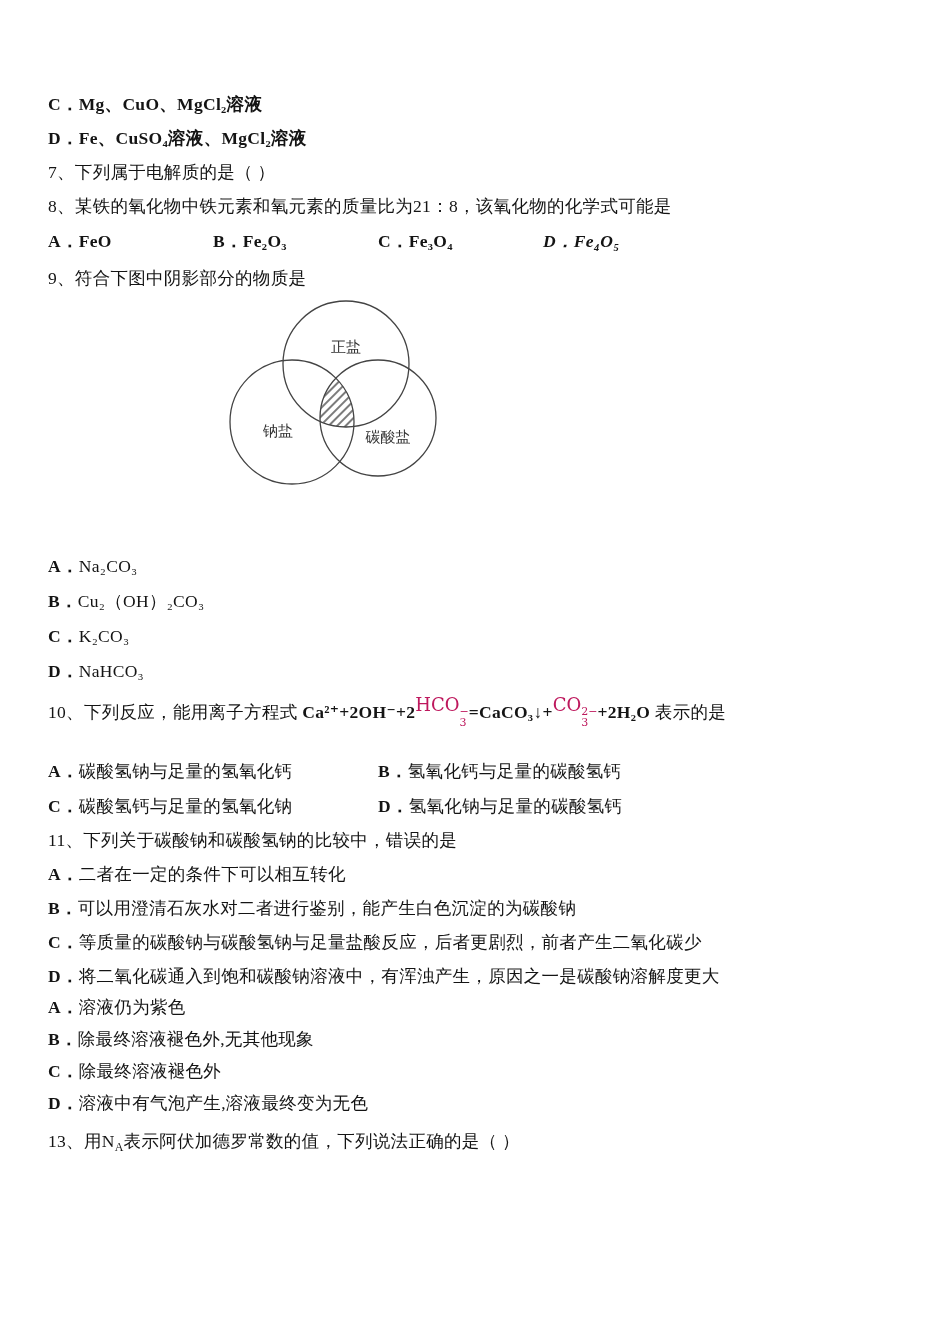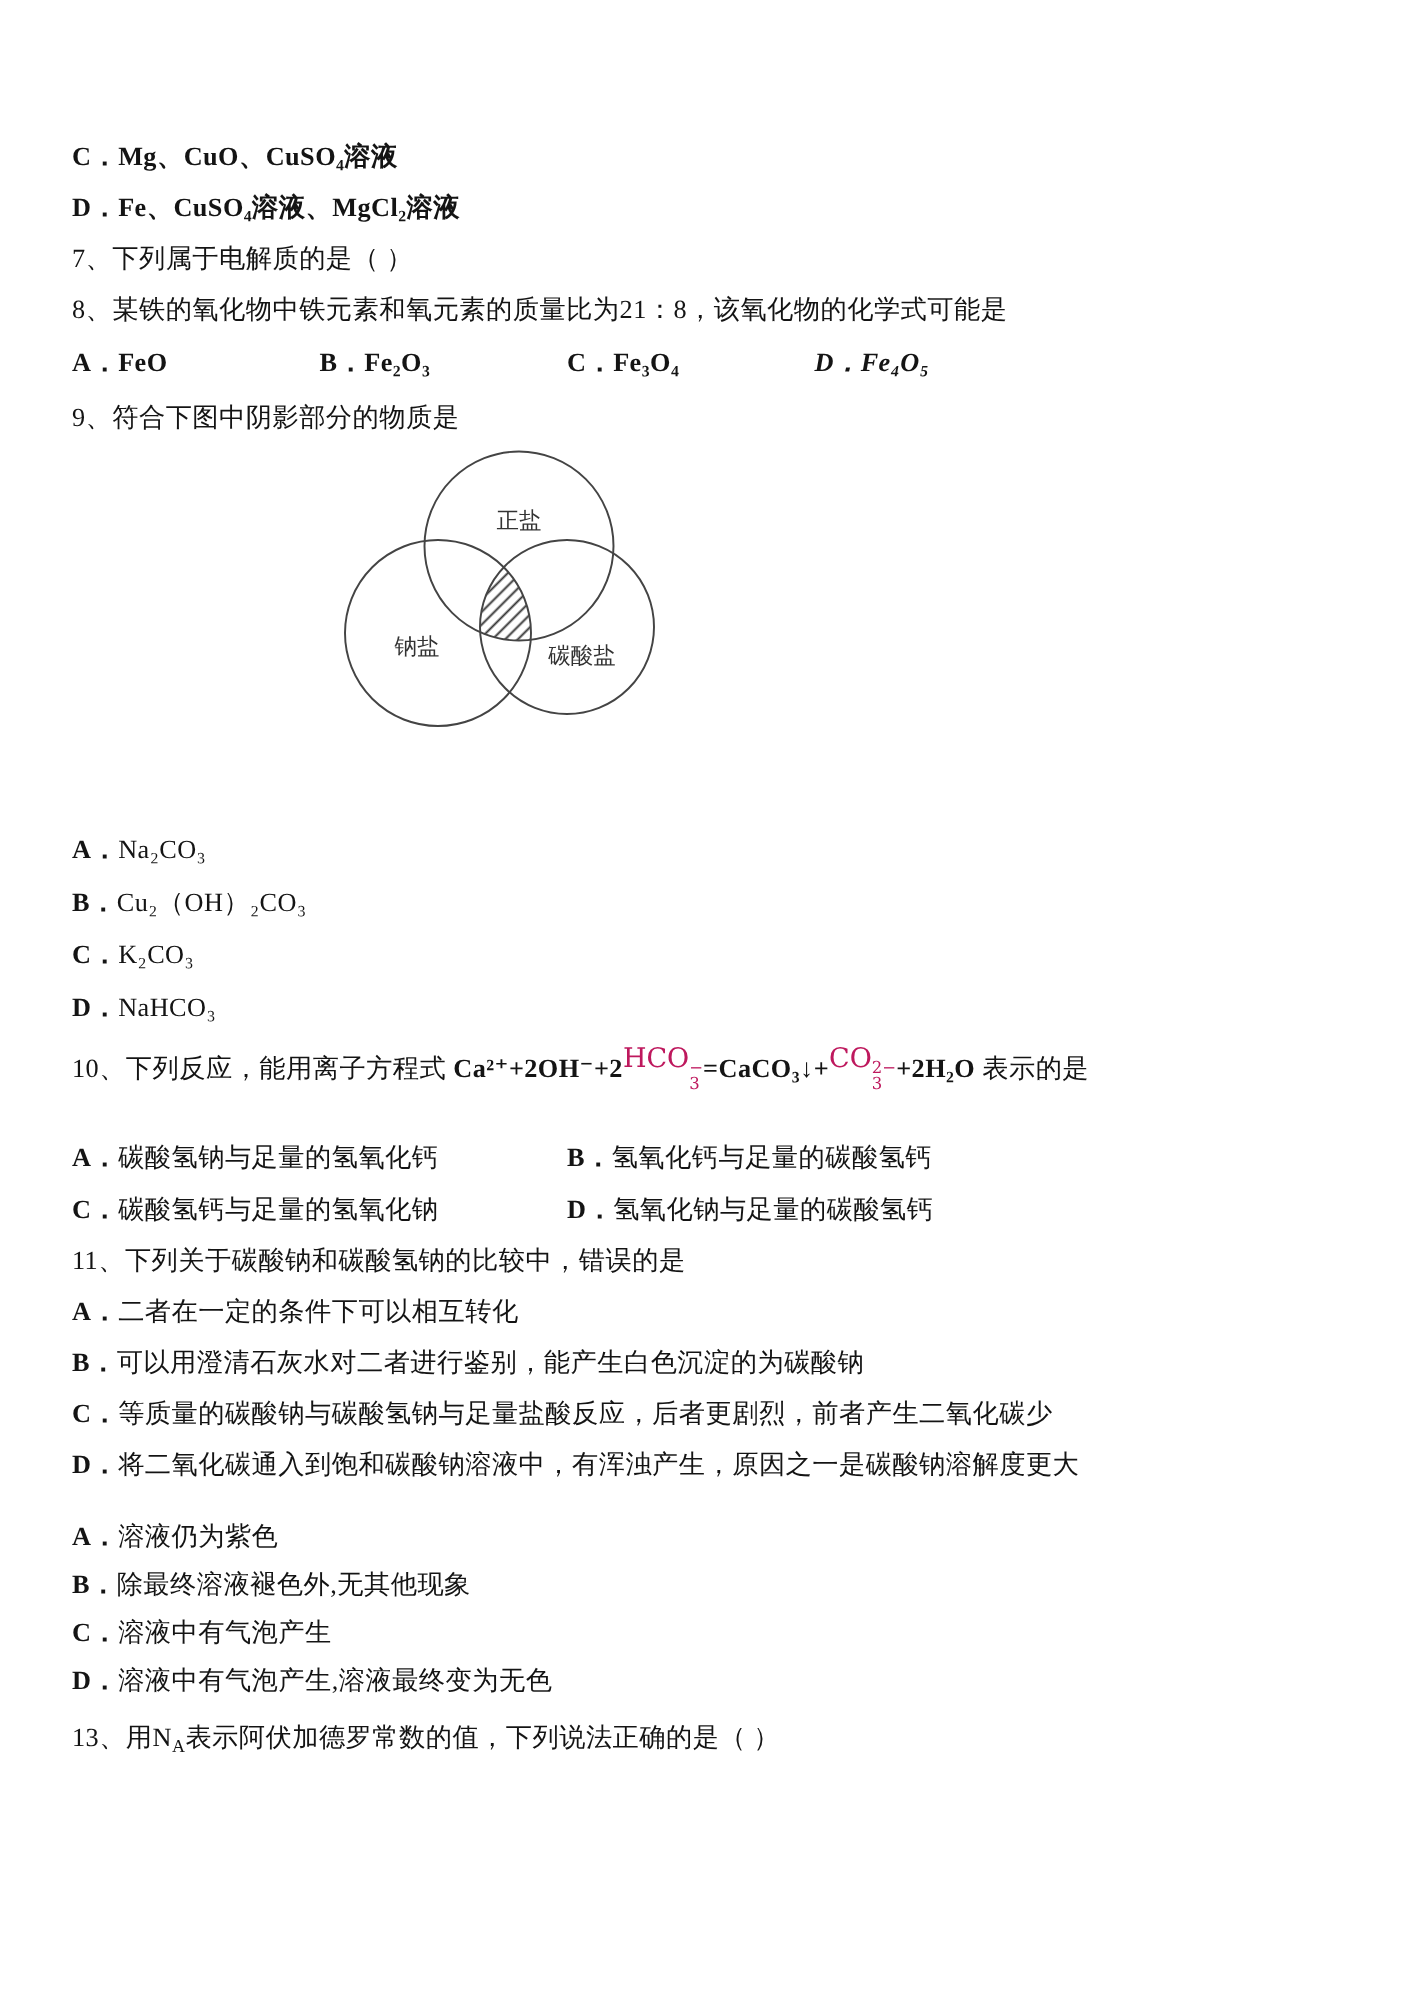--- a/index.html
+++ b/index.html
@@ -20,21 +20,21 @@
   }
   .bold { font-weight: bold; }
   .lbl { font-weight: bold; }
   
   .mb11 { margin-bottom: 11px; }
   .mb13 { margin-bottom: 13px; }
   .mb6  { margin-bottom: 6px; }
   .mb14 { margin-bottom: 14px; }
   .mb24 { margin-bottom: 24px; }
   .mb8  { margin-bottom: 8px; }
-  .mb12 { margin-bottom: 24px; }
+  .mb12 { margin-bottom: 7px; }
 
   
   .opt-row { display: flex; }
   .opt-row .cell { width: 165px; font-weight: bold; }
   .opt-row .cell:last-child { width: auto; font-style: italic; }
 
   
   .two-col { display: flex; }
   .two-col .col { width: 330px; }
   .two-col .col:last-child { width: auto; }
@@ -72,21 +72,21 @@
     font-family: "Liberation Serif", "DejaVu Serif", serif;
     font-size: 15px;
     fill: #333;
   }
 </style>
 </head>
 <body>
 
 <div class="page">
 
-  <p class="line bold"><span>C．</span><span>Mg、CuO、CuSO₄溶液</span></p>
+  <p class="line bold"><span>C．</span><span>Mg、CuO、MgCl₂溶液</span></p>
   <p class="line bold"><span>D．</span><span>Fe、CuSO₄溶液、MgCl₂溶液</span></p>
 
   <p class="line">7、下列属于电解质的是（      ）</p>
 
   <p class="line mb11">8、某铁的氧化物中铁元素和氧元素的质量比为21：8，该氧化物的化学式可能是</p>
   <div class="line opt-row mb13">
     <span class="cell"><span>A．</span><span>FeO</span></span>
     <span class="cell"><span>B．</span><span>Fe₂O₃</span></span>
     <span class="cell"><span>C．</span><span>Fe₃O₄</span></span>
     <span class="cell"><span>D．</span><span>Fe₄O₅</span></span>
@@ -148,18 +148,18 @@
   </div>
 
   <p class="line">11、下列关于碳酸钠和碳酸氢钠的比较中，错误的是</p>
   <p class="line"><span class="lbl">A．</span><span>二者在一定的条件下可以相互转化</span></p>
   <p class="line"><span class="lbl">B．</span><span>可以用澄清石灰水对二者进行鉴别，能产生白色沉淀的为碳酸钠</span></p>
   <p class="line"><span class="lbl">C．</span><span>等质量的碳酸钠与碳酸氢钠与足量盐酸反应，后者更剧烈，前者产生二氧化碳少</span></p>
   <p class="line mb12"><span class="lbl">D．</span><span>将二氧化碳通入到饱和碳酸钠溶液中，有浑浊产生，原因之一是碳酸钠溶解度更大</span></p>
 
   <p class="line mb8"><span class="lbl">A．</span><span>溶液仍为紫色</span></p>
   <p class="line mb8"><span class="lbl">B．</span><span>除最终溶液褪色外,无其他现象</span></p>
-  <p class="line mb8"><span class="lbl">C．</span><span>溶液中有气泡产生</span></p>
+  <p class="line mb8"><span class="lbl">C．</span><span>除最终溶液褪色外</span></p>
   <p class="line mb14"><span class="lbl">D．</span><span>溶液中有气泡产生,溶液最终变为无色</span></p>
 
   <p class="line"><span>13、用N</span><span class="subsc">A</span><span>表示阿伏加德罗常数的值，下列说法正确的是（      ）</span></p>
 
 </div>
 
 </body></html>

